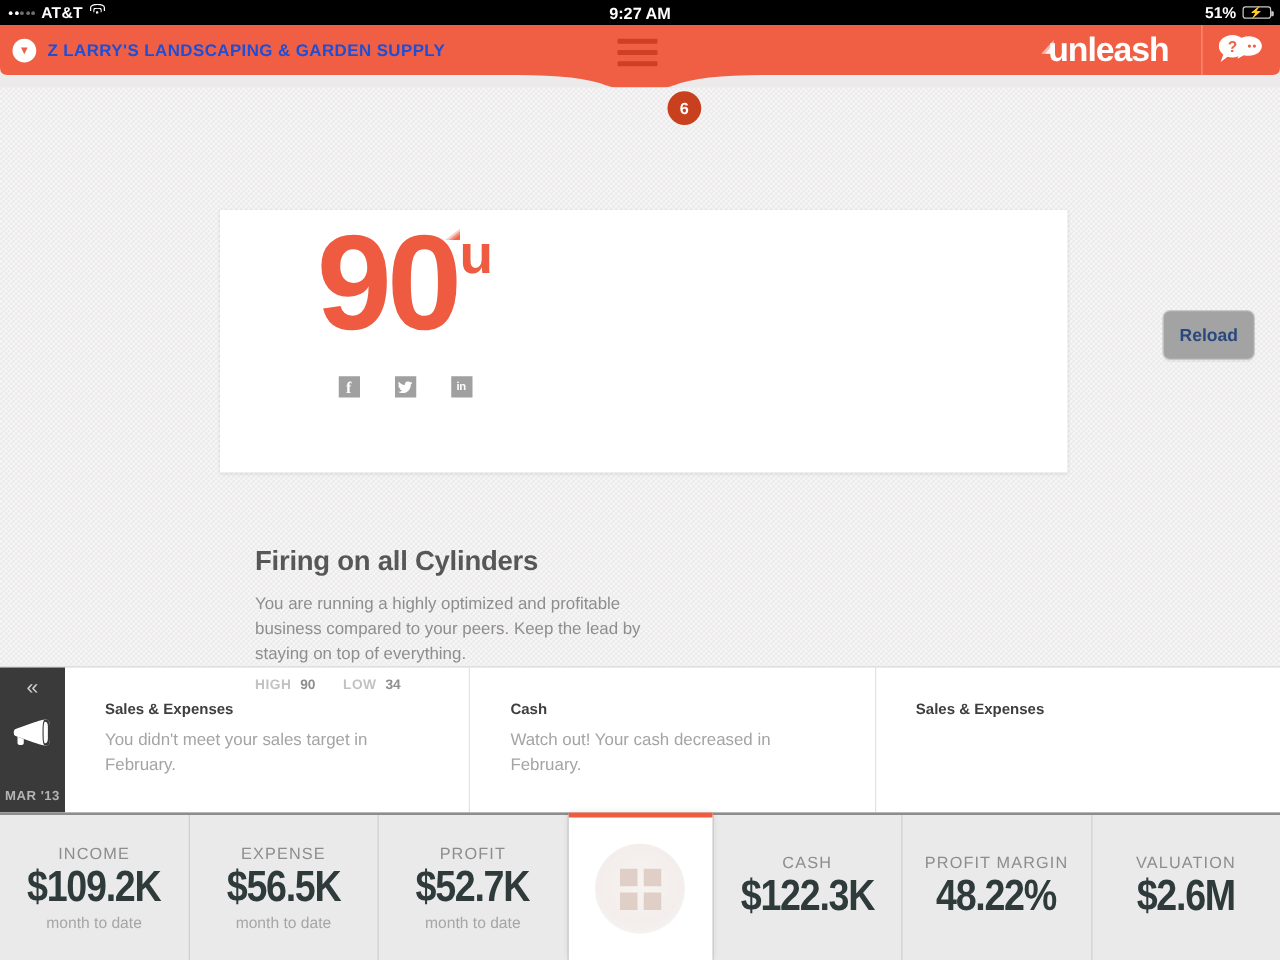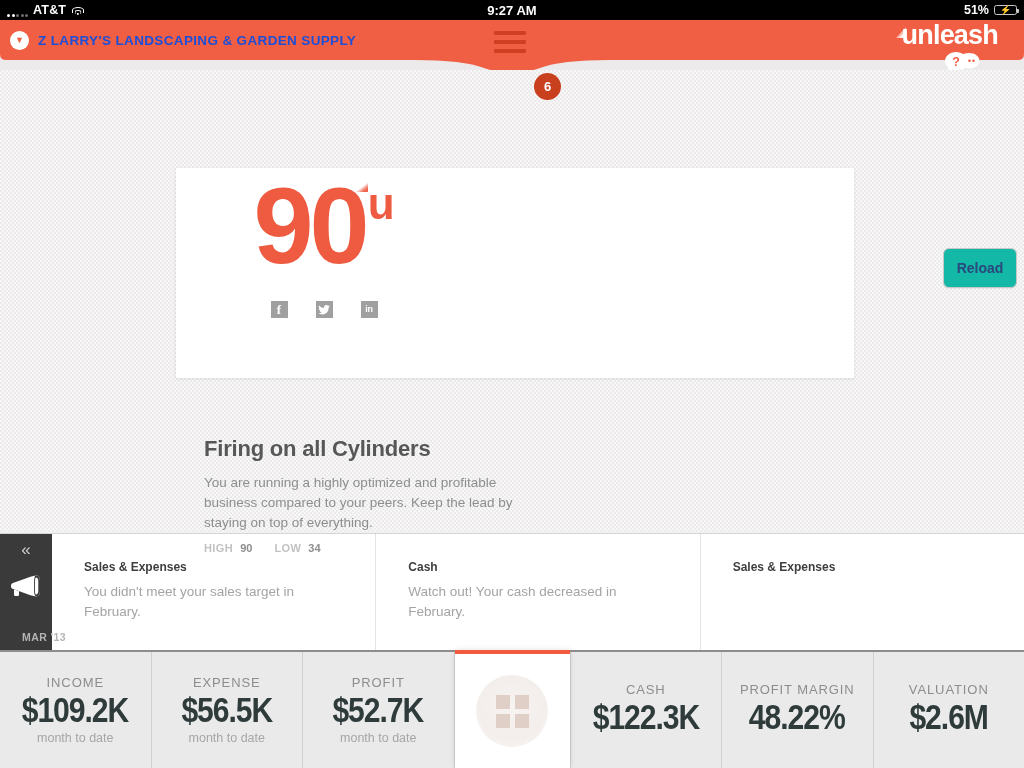--- a/index.html
+++ b/index.html
@@ -10,21 +10,21 @@
     position:relative;
   }
 
   
   #statusbar{
     position:absolute; top:0; left:0; width:1024px; height:20px;
     background:#000; color:#fff;
     display:flex; align-items:center;
     font-size:13px; font-weight:bold;
   }
-  #statusbar .left{ display:flex; align-items:flex-end; gap:5px; padding-left:7px; }
+  #statusbar .left{ display:flex; align-items:flex-start; gap:5px; padding-left:7px; }
   #statusbar .center{ position:absolute; left:0; width:1024px; text-align:center; font-size:13px; }
   #statusbar .right{ position:absolute; right:7px; display:flex; align-items:center; gap:5px; }
   .sig{ display:flex; align-items:flex-end; gap:1.5px; height:9px; }
   .sig i{ display:block; width:3px; background:#fff; border-radius:50%; }
   .sig i:nth-child(1){ height:3px; }
   .sig i:nth-child(2){ height:3px; }
   .sig i:nth-child(3){ height:3px; background:#6e6e6e;}
   .sig i:nth-child(4){ height:3px; background:#6e6e6e;}
   .sig i:nth-child(5){ height:3px; background:#6e6e6e;}
   .carrier{ font-size:12.5px; letter-spacing:.2px; }
@@ -52,21 +52,21 @@
   .acct{ display:flex; align-items:center; gap:9px; padding-left:10px; }
   .acct-caret{
     width:19px; height:19px; border-radius:50%; background:#fff;
     display:flex; align-items:center; justify-content:center;
     color:#f05f44; font-size:9px; line-height:1;
   }
   .acct-name{
     color:#1d4ed8; font-size:13.5px; font-weight:bold; letter-spacing:.35px;
     white-space:nowrap;
   }
-  .hdr-right{ position:absolute; right:0; top:0; height:40px; display:flex; align-items:center;flex-direction:column; }
+  .hdr-right{ position:absolute; right:0; top:0; height:40px; display:flex; align-items:center; }
   .logo{
     color:#fff; font-size:27px; font-weight:bold; letter-spacing:-.8px;
     position:relative; padding-right:26px;
   }
   .logo .swoosh{ position:absolute; left:-9px; top:6px; }
   .hdr-divider{ width:1px; height:40px; background:rgba(255,255,255,.32); }
   .help-btn{ width:62px; height:40px; display:flex; align-items:center; justify-content:center; }
 
   
   .burger-wrap{
@@ -126,41 +126,41 @@
   .score-right{ flex:1; padding:46px 0 0 28px; }
   .score-title{ font-size:22px; font-weight:bold; color:#575757; margin-bottom:11px; letter-spacing:-.2px; }
   .score-desc{ font-size:13.5px; color:#8e8e8e; line-height:1.48; max-width:340px; }
   .score-stats{ margin-top:9px; font-size:11px; display:flex; gap:22px; }
   .score-stats .lbl{ color:#c2c2c2; font-weight:bold; letter-spacing:.4px;margin-top:20px; }
   .score-stats .val{ color:#8e8e8e; font-weight:bold; margin-left:4px; }
 
   
   #reload-btn{
     position:absolute; top:248px; left:930px; width:74px; height:40px;
-    background:#14b8a6; border:1px solid #c8c8c8; border-radius:6px;
+    background:#a3a3a3; border:1px solid #c8c8c8; border-radius:6px;
     display:flex; align-items:center; justify-content:center;
     color:#29487d; font-size:14px; font-weight:bold; cursor:pointer;
-    z-index:4; box-shadow:0 1px 1px rgba(0,0,0,.05);margin-left:13px;
+    z-index:4; box-shadow:0 1px 1px rgba(0,0,0,.05);
   }
 
   
   #insight-strip{
     position:absolute; top:533px; left:0; width:1024px; height:117px;
     background:#fff; display:flex; border-top:1px solid #d6d6d6;
   }
   .ins-side{
     width:52px; background:#3a3a3a; color:#fff;
     display:flex; flex-direction:column; align-items:center;
     padding:7px 0 7px; position:relative;
   }
   .ins-side .chev{ font-size:17px; color:#cfcfcf; line-height:1; }
   .ins-side .mega{ margin-top:16px; }
   .ins-side .mon{
     position:absolute; bottom:7px; left:0; width:100%; text-align:center;
-    font-size:10.5px; color:#b4b4b4; font-weight:bold; letter-spacing:.4px;margin-left:18px;
+    font-size:10.5px; color:#b4b4b4; font-weight:bold; letter-spacing:.4px;
   }
   .ins-card{
     flex:1; padding:26px 0 0 32px; border-right:1px solid #e4e4e4;
   }
   .ins-card:last-child{ border-right:none; }
   .ins-title{ font-size:12px; font-weight:bold; color:#3e3e3e; margin-bottom:8px; }
   .ins-text{ font-size:13.5px; color:#a4a4a4; line-height:1.5; max-width:250px; }
 
   
   #metrics{

